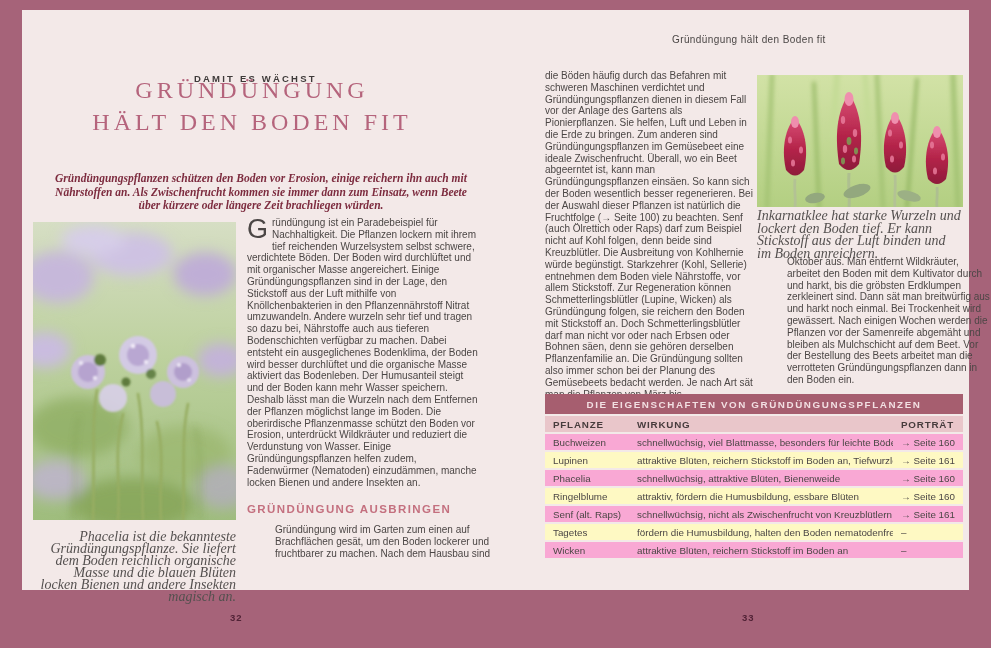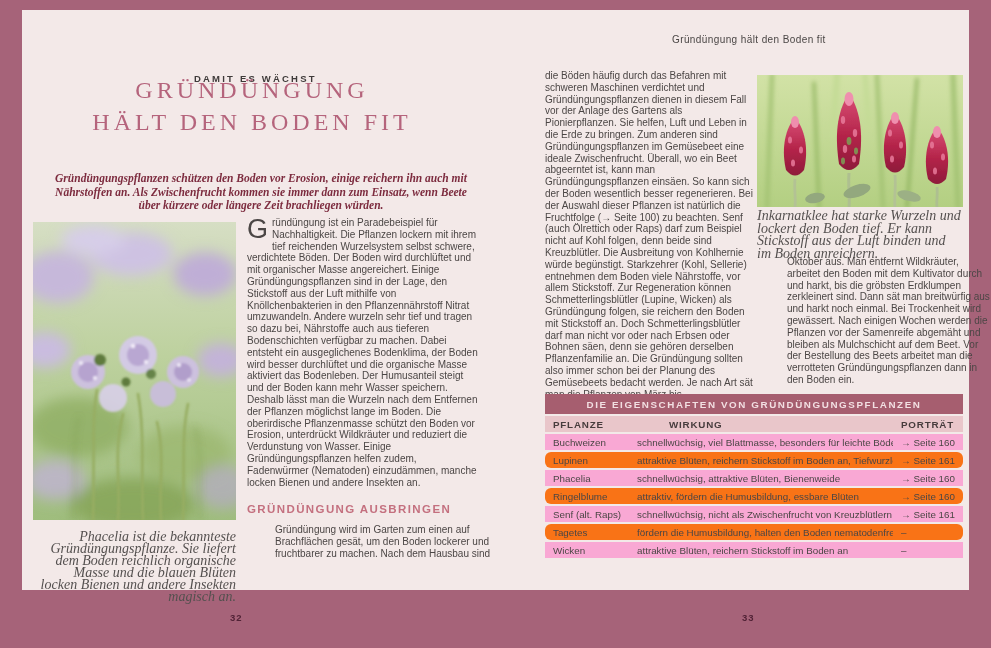--- a/index.html
+++ b/index.html
@@ -67,29 +67,29 @@
 
   .gm-table { left:545px; top:394px; width:418px; }
   .gm-table .tbar {
     height:20px; background:#a65e6f; color:#f2dfe2;
     display:flex; align-items:center; justify-content:center;
     font-size:9.8px; letter-spacing:1.6px; font-weight:600;
   }
   .gm-table .thead {
     margin-top:2px; height:16px; background:#e9c6ca;
     display:grid; grid-template-columns:84px 1fr 70px; align-items:center;
-    font-size:9.8px; font-weight:bold; letter-spacing:0.8px; color:#473c3d;gap:32px;
+    font-size:9.8px; font-weight:bold; letter-spacing:0.8px; color:#473c3d;
   }
   .gm-table .trow {
     margin-top:2px; height:16px;
     display:grid; grid-template-columns:84px 1fr 70px; align-items:center;
     font-size:9.8px; color:#4b4645;
   }
   .gm-table .trow.odd  { background:#f9a8d4; }
-  .gm-table .trow.even { background:#f97316;border-radius:6px; }
+  .gm-table .trow.even { background:#fef9c3; }
   .gm-table .tcell, .gm-table .hcell { padding-left:8px; white-space:nowrap; overflow:hidden; }
 
   .folio {
     top:612px; font-size:9.5px; font-weight:bold; color:#512236; letter-spacing:1px;
   }
   .folio-left  { left:230px; }
   .folio-right { left:742px; }
 </style>
 </head>
 <body>

